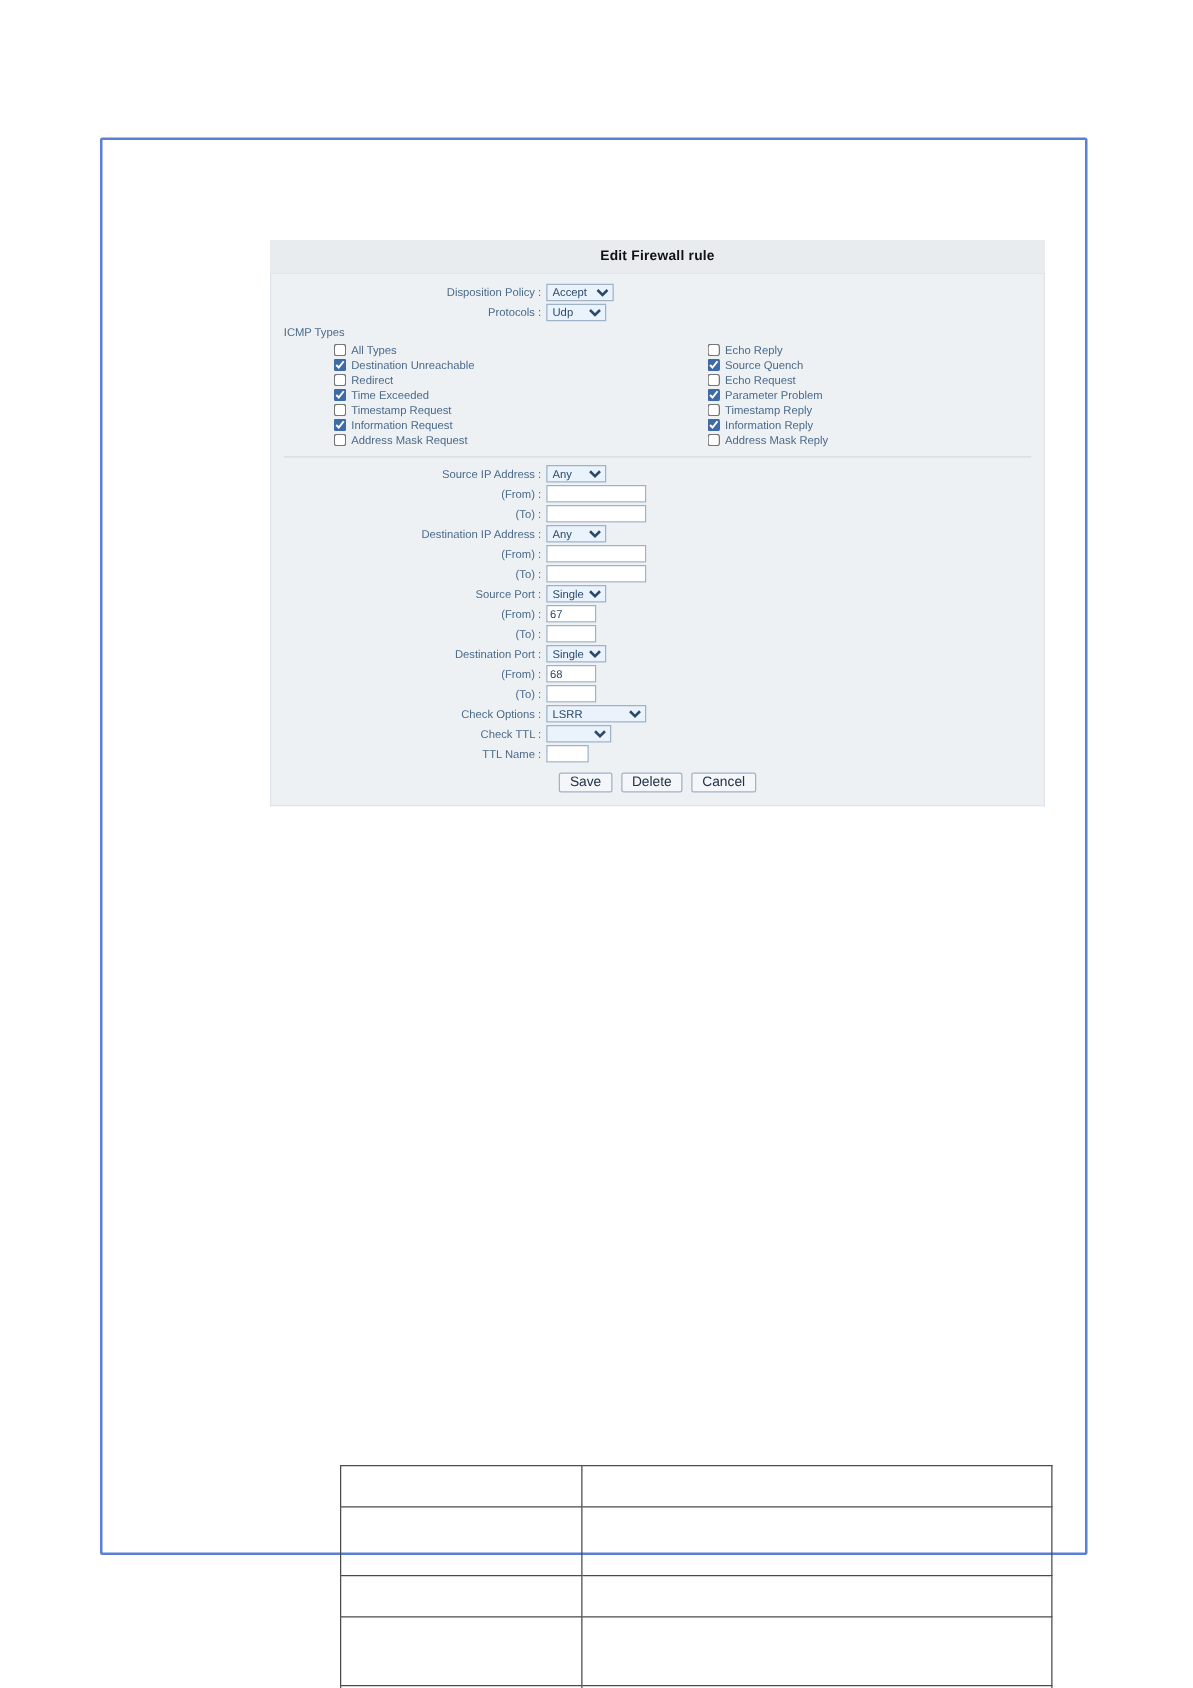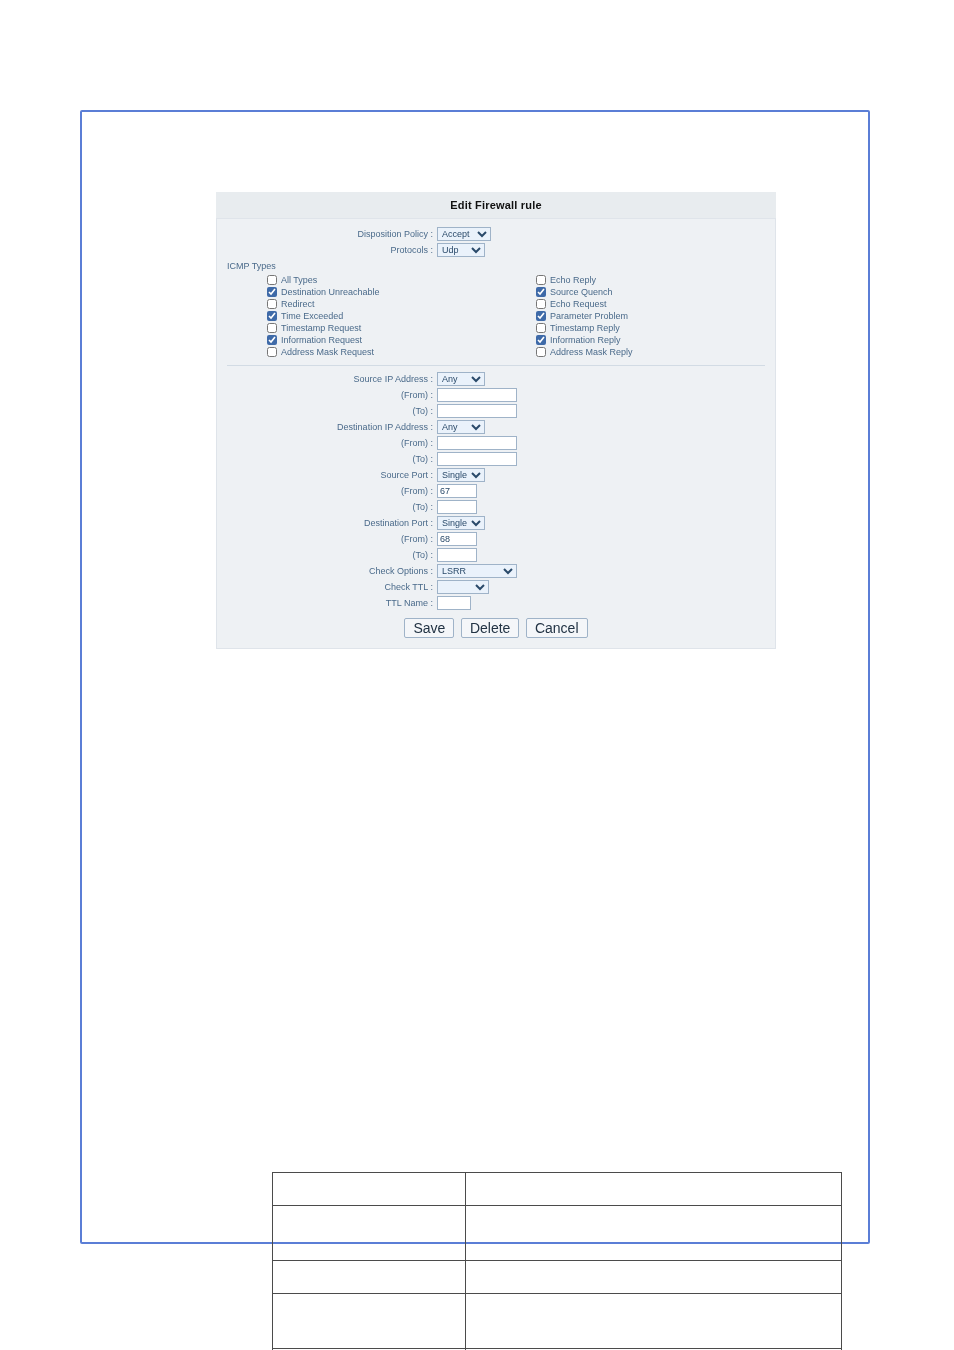--- a/index.html
+++ b/index.html
@@ -1,39 +1,39 @@
 <!DOCTYPE html>
 <html><head>
 <meta charset="utf-8">
 <style>
   html, body { margin: 0; padding: 0; background: #fff; }
   body { width: 954px; height: 1350px; font-family: Verdana, Arial, sans-serif; color: #4a6a8a; }
   .outer-frame { position: absolute; left: 80px; top: 110px; width: 790px; height: 1134px; border: 2px solid #5b7ed6; border-radius: 2px; box-sizing: border-box; }
 
-  .screenshot { position: absolute; left: 134px; top: 80px; width: 560px; box-sizing: border-box; }
+  .screenshot { position: absolute; left: 134px; top: 80px; width: 620px; box-sizing: border-box; }
   .header-band { height: 26px; line-height: 26px; background: #e8ecef; text-align: center; font-weight: bold; color: #111; font-size: 11px; letter-spacing: .2px; }
   .panel { background: #eef1f4; border: 1px solid #dfe4ea; padding: 6px 10px 10px 10px; font-size: 9px; }
 
   .row { display: flex; align-items: center; margin: 2px 0; }
   .row .lbl { width: 206px; text-align: right; padding-right: 4px; white-space: nowrap; }
   .row .ctrl { flex: 1; }
 
   input[type="text"], select { font-size: 9px; font-family: inherit; box-sizing: border-box; }
   input[type="text"] { height: 14px; border: 1px solid #9fb3c8; background: #fff; padding: 0 2px; color: #2a4a6a; }
   select { height: 14px; border: 1px solid #9fb3c8; background: #eaf2fb; color: #2a4a6a; }
   input[type="checkbox"] { width: 10px; height: 10px; margin: 0 4px 0 0; vertical-align: middle; accent-color: #3e6aa8; }
   .hr { border-top: 1px solid #d2dbe4; margin: 6px 0; }
 
   .icmp-head { font-weight: normal; margin: 4px 0 2px 0; }
   .icmp-cols { display: flex; }
   .icmp-col { flex: 1; }
   .ck { display: flex; align-items: center; margin: 2px 0; padding-left: 40px; }
 
   .btns { text-align: center; margin-top: 8px; }
-  .btns button { font-size: 14px; padding: 1px 8px; border: 1px solid #9fb3c8; background: #f4f6f9; color: #234; border-radius: 2px; margin: 0 2px; }
+  .btns button { font-size: 11px; padding: 1px 8px; border: 1px solid #9fb3c8; background: #f4f6f9; color: #234; border-radius: 2px; margin: 0 2px; }
 
   .w-short   { width: 30px; }
   .w-select  { width: 54px; }
   .w-select2 { width: 48px; }
   .w-name    { width: 90px; }
   .w-ip      { width: 80px; }
   .w-port    { width: 40px; }
   .w-opt     { width: 80px; }
   .w-ttlsel  { width: 52px; }
   .w-ttl     { width: 34px; }

